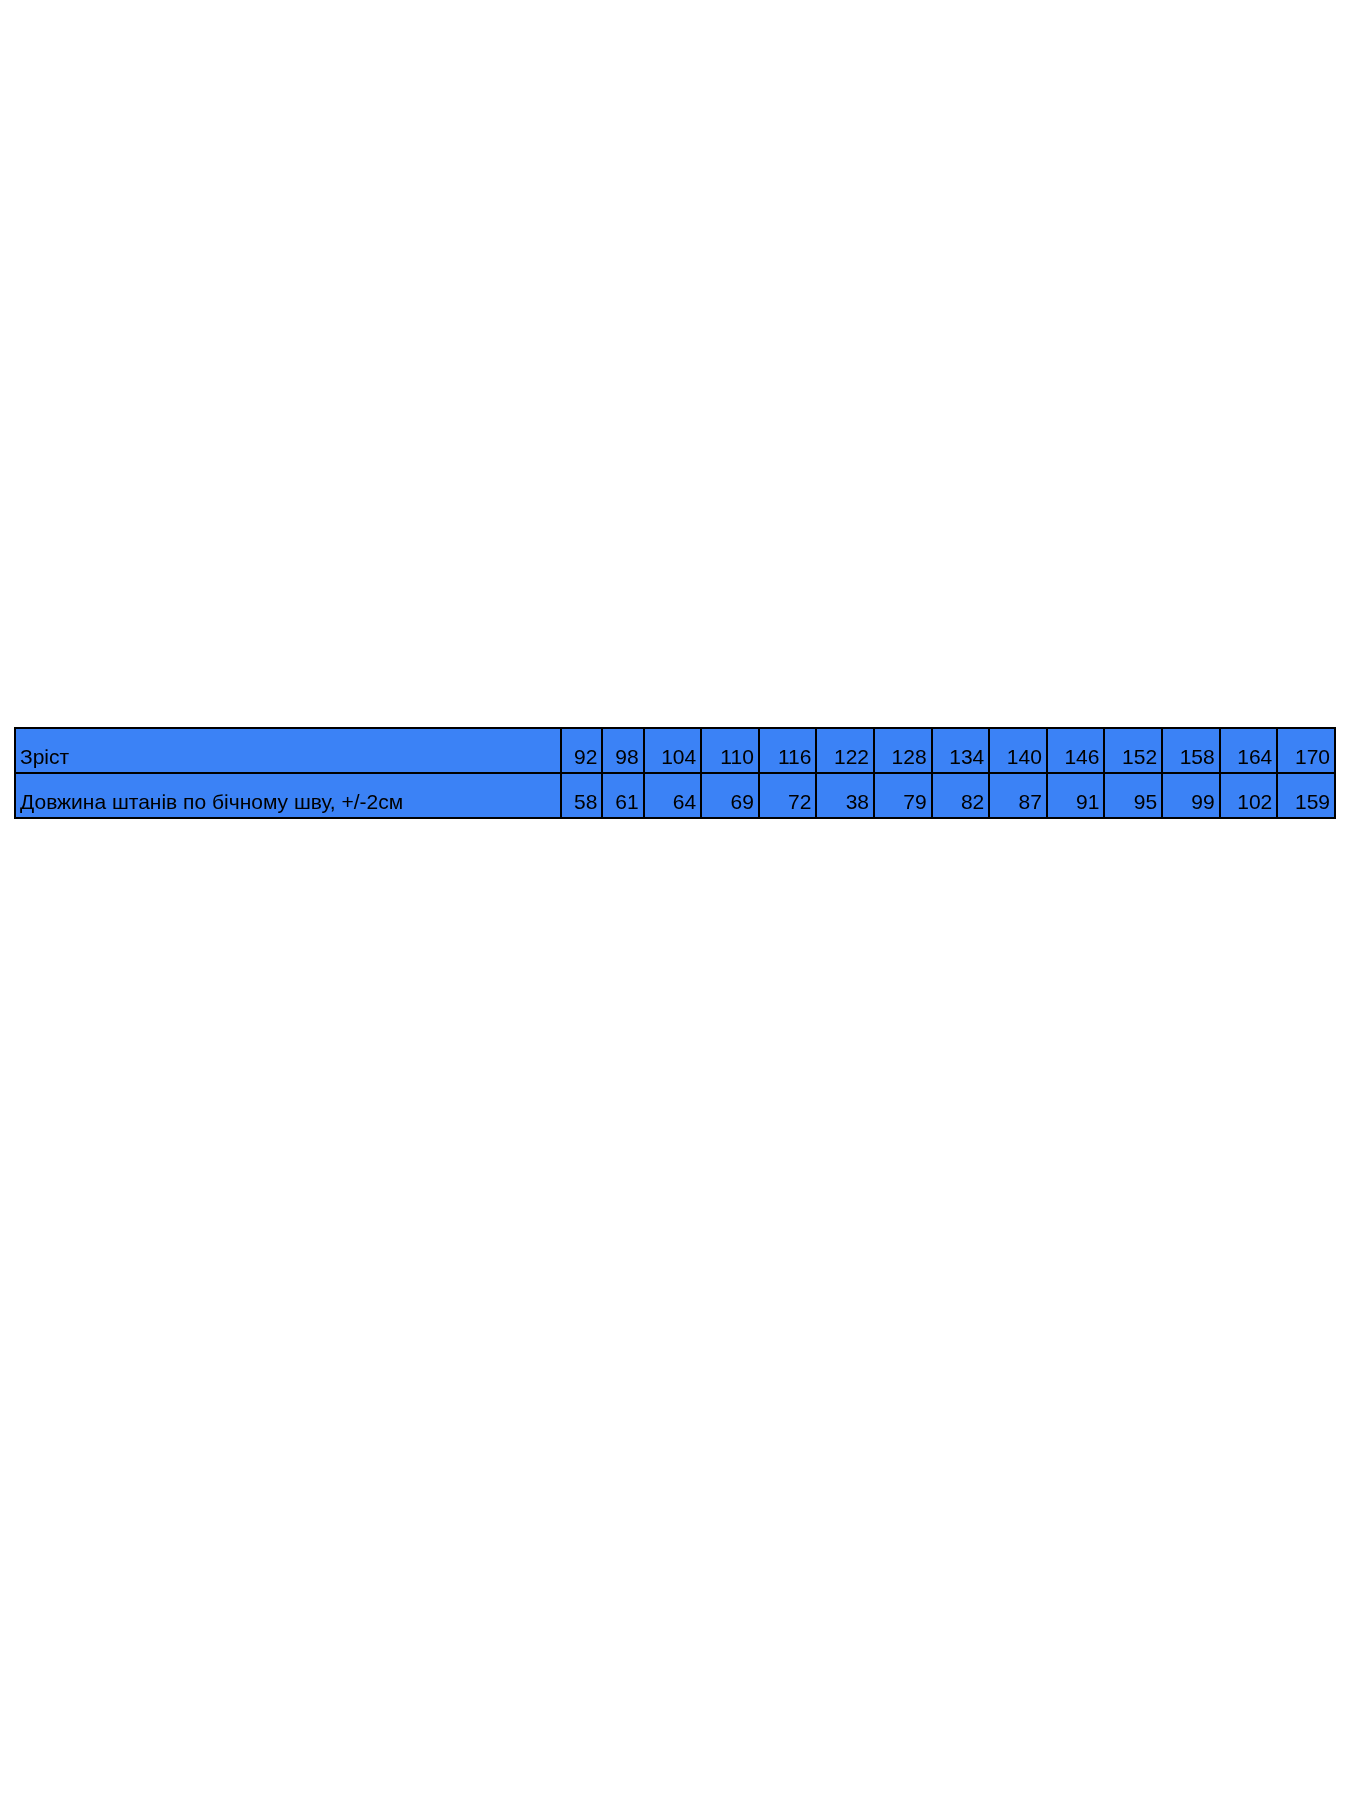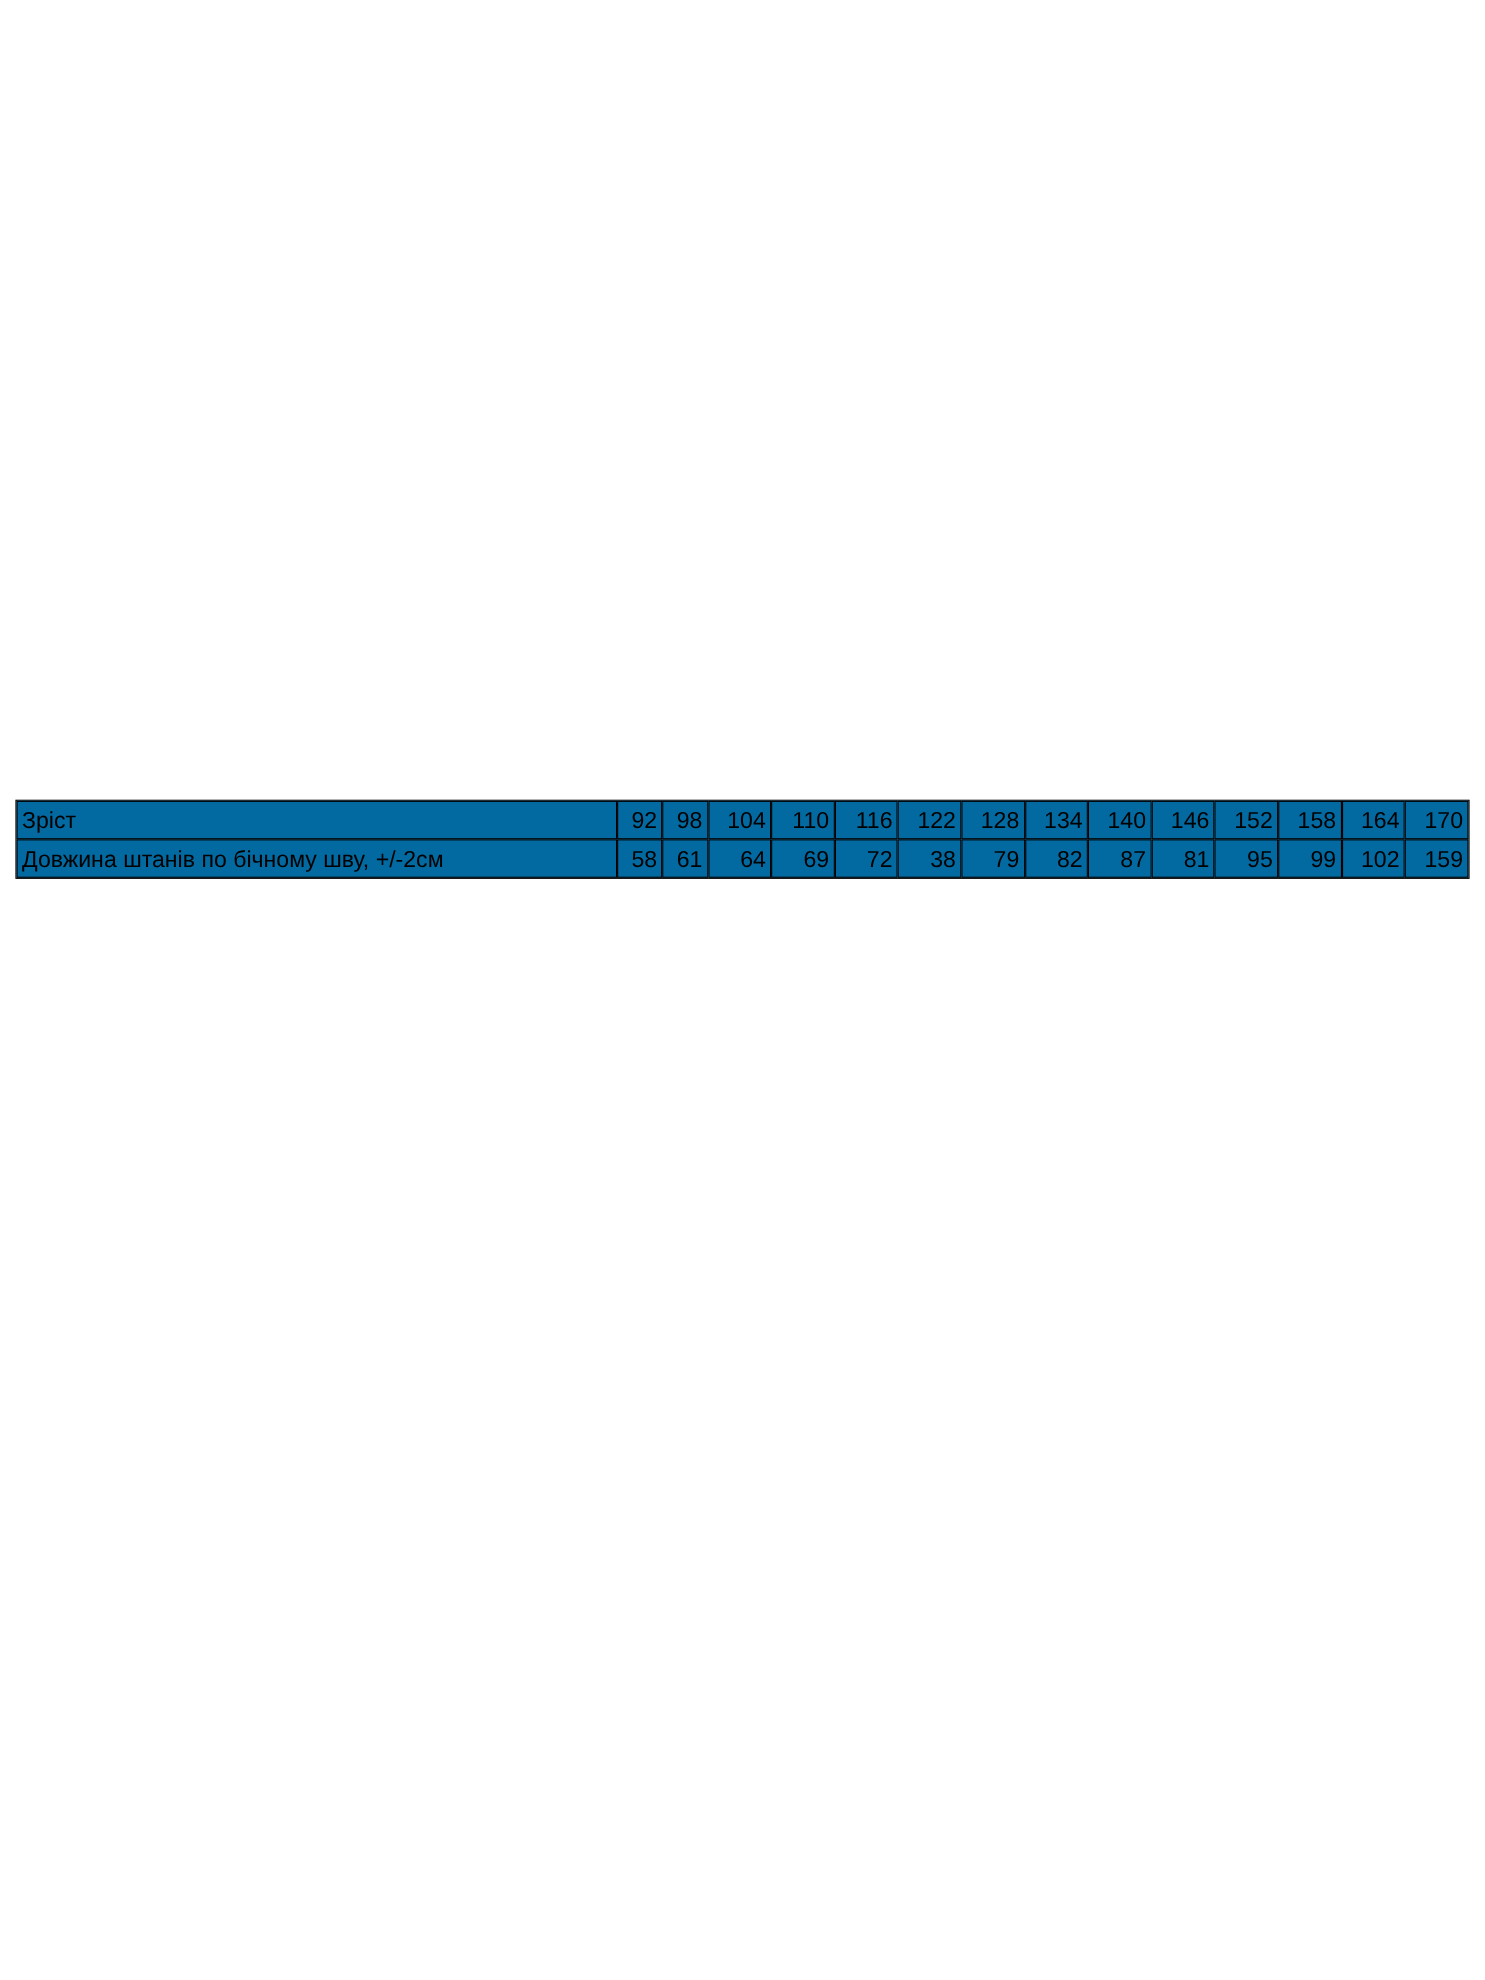--- a/index.html
+++ b/index.html
@@ -23,28 +23,28 @@
   table.size-table {
     border-collapse: separate;
     border-spacing: 0;
     border: 1px solid #000000;
     table-layout: fixed;
     width: 100%;
     background: #ffffff;
   }
   table.size-table td {
     border: 1px solid #000000;
-    padding: 5px 4px 3px 4px;
+    padding: 15px 4px 3px 4px;
     font-size: 21px;
     line-height: 25px;
     white-space: nowrap;
     vertical-align: middle;
     height: 27px;
     box-sizing: border-box;
-    background: #0369a1;
+    background: #3b82f6;
   }
   td.row-label {
     width: 531px;
     text-align: left;
   }
   td.val {
     text-align: right;
     width: 56px;
   }
   td.val.narrow {
@@ -78,21 +78,21 @@
         <td class="row-label">Довжина штанів по бічному шву, +/-2см</td>
         <td class="val narrow">58</td>
         <td class="val narrow">61</td>
         <td class="val">64</td>
         <td class="val">69</td>
         <td class="val">72</td>
         <td class="val">38</td>
         <td class="val">79</td>
         <td class="val">82</td>
         <td class="val">87</td>
-        <td class="val">81</td>
+        <td class="val">91</td>
         <td class="val">95</td>
         <td class="val">99</td>
         <td class="val">102</td>
         <td class="val">159</td>
       </tr>
     </tbody>
   </table>
 </div>
 
 </body></html>

